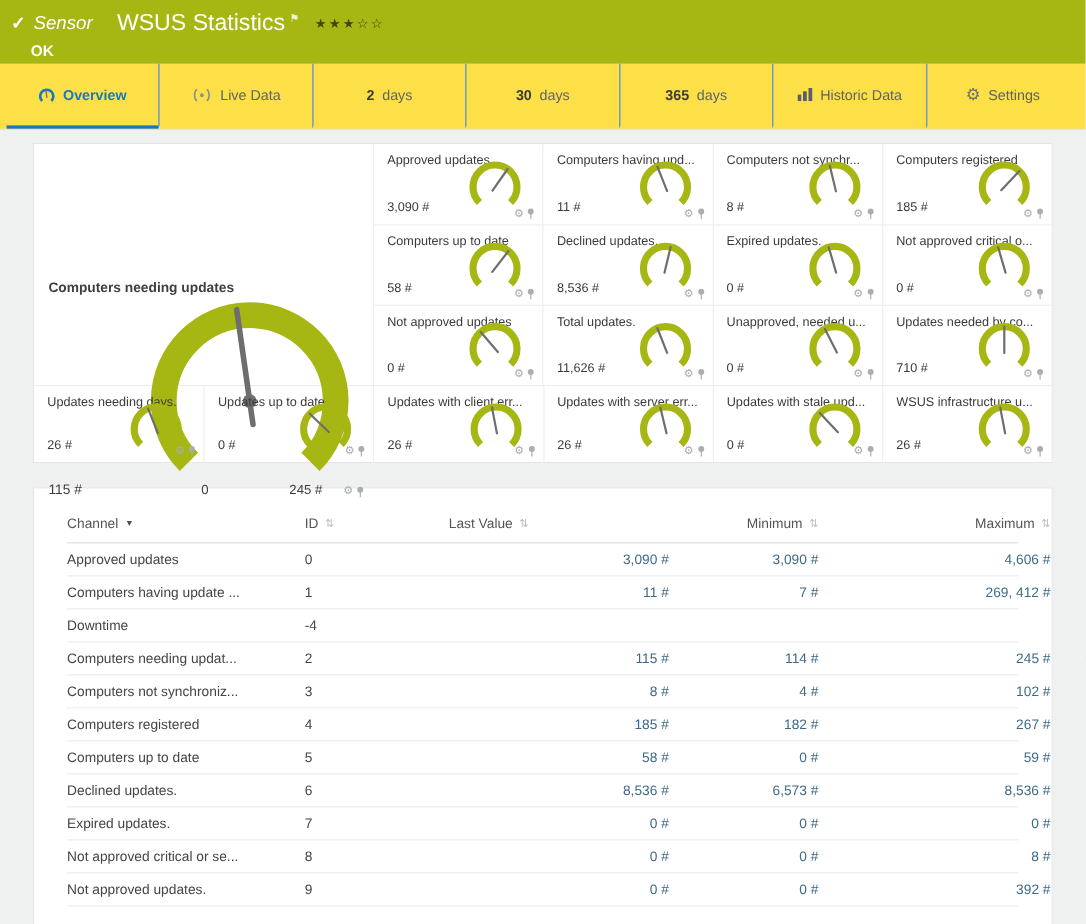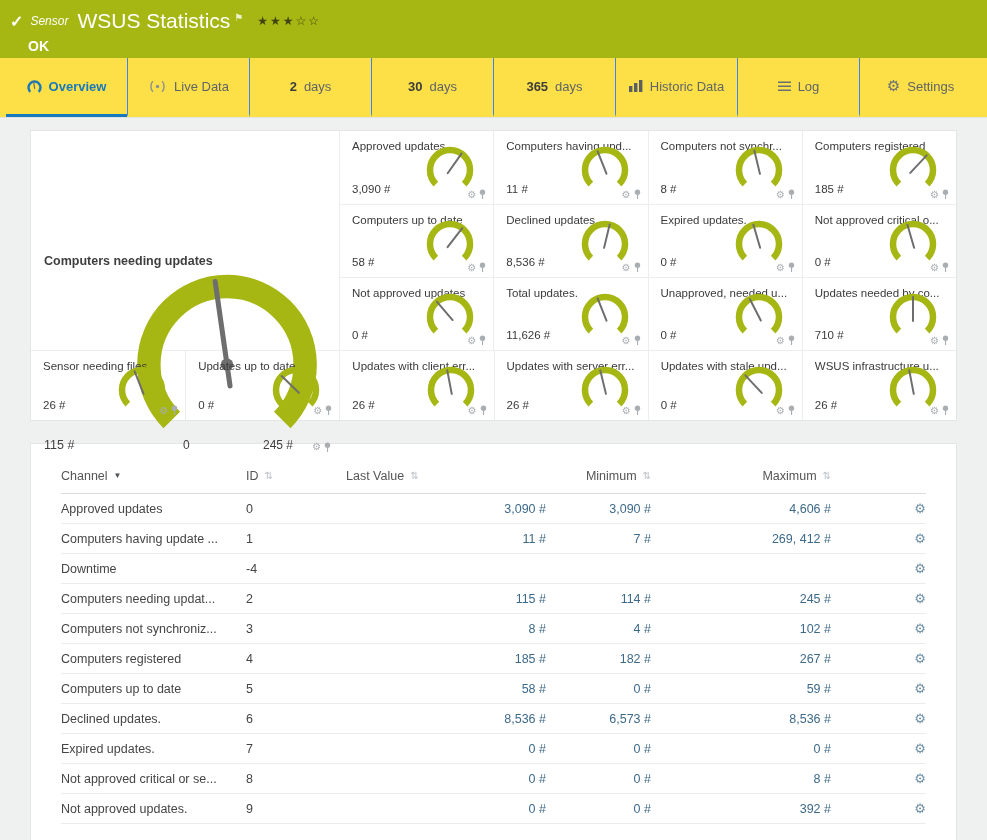--- a/index.html
+++ b/index.html
@@ -7,21 +7,21 @@
   body {
     width:987px; height:840px; overflow:hidden;
     background:#eff0f0;
     font-family:"Liberation Sans", sans-serif;
     color:#3f3f3f;
   }
   
   .topbar { height:58px; background:#a6b612; padding:9px 12px 0 10px; color:#fff; }
   .topbar-row1 { display:flex; align-items:center; }
   .check-icon { font-size:16px; font-weight:bold; margin-right:7px; }
-  .sensor-label { font-style:italic; font-size:12px; margin-right:9px; }
+  .sensor-label { font-style:italic; font-size:17px; margin-right:22px; }
   .page-title { font-size:21px; }
   .flag-icon { font-size:10px; color:#eef3cf; margin:-8px 0 0 4px; cursor:pointer; }
   .stars { font-size:12px; letter-spacing:2px; color:#3f4412; margin-left:14px; cursor:pointer; }
   .status-ok { font-size:14px; font-weight:bold; margin:5px 0 0 18px; }
   
   .tabbar { display:flex; height:60px; background:#fde047; border-bottom:1px solid #e3e3e3; padding:0 6px; }
   .tab { flex:1; display:flex; align-items:center; justify-content:center; gap:7px;
          color:#5f6468; font-size:13px; cursor:pointer; border-bottom:3px solid transparent; }
   .tab + .tab { border-left:1px solid #3b82f6; }
   .tab.active { color:#1779bd; font-weight:bold; border-bottom-color:#1779bd; }
@@ -47,21 +47,21 @@
   .bottom-row .tile + .tile { border-left:1px solid #ededed; }
   .tile { position:relative; height:73px; }
   .bottom-row .tile { height:69px; }
   .tile-label { position:absolute; top:9px; left:12px; right:6px; font-size:11.5px; color:#3a3a3a; white-space:nowrap; overflow:hidden; }
   .tile-gauge { position:absolute; top:14px; right:18px; }
   .tile-value { position:absolute; bottom:9px; left:12px; font-size:11.5px; color:#3a3a3a; }
   .tile-icons { position:absolute; bottom:4px; right:7px; display:flex; align-items:center; gap:3px; }
   .mini-gear { font-size:10px; line-height:1; color:#a9aeb3; cursor:pointer; }
   
   .card2 { padding:14px 30px 0 30px; min-height:420px; }
-  .t-header, .tr { display:grid; grid-template-columns:185px 100px 200px 105px 180px 1fr; align-items:center; }
+  .t-header, .tr { display:grid; grid-template-columns:185px 100px 200px 105px 180px 1fr; align-items:center;gap:31px; }
   .t-header { height:36px; border-bottom:1px solid #dcdcdc; color:#555; font-size:12.5px; }
   .th { display:flex; align-items:center; gap:6px; cursor:pointer; }
   .th-min, .th-max { justify-content:flex-end; }
   .sort { color:#b8bfc6; font-size:10px; }
   .sort-primary { color:#4a4f54; font-size:8px; }
   .tr { height:30px; border-bottom:1px solid #ececec; font-size:12.5px; }
   .td-channel { color:#454545; white-space:nowrap; overflow:hidden; }
   .td-id { color:#454545; }
   .td-num { text-align:right; color:#3e6a8a; }
   .td-gear { text-align:right; }
@@ -115,28 +115,20 @@
     </div>
     <div class="tab">
       <svg class="tab-ic" width="14" height="12" viewBox="0 0 14 12">
         <rect x="0" y="6" width="3.4" height="6" fill="#5a5f63"></rect>
         <rect x="5" y="3" width="3.4" height="9" fill="#5a5f63"></rect>
         <rect x="10" y="0" width="3.4" height="12" fill="#5a5f63"></rect>
       </svg>
       <span class="tab-label">Historic Data</span>
     </div>
     <div class="tab">
-      <svg class="tab-ic" width="13" height="11" viewBox="0 0 13 11">
-        <rect x="0" y="0.5" width="13" height="1.5" fill="#6a6f73"></rect>
-        <rect x="0" y="4.5" width="13" height="1.5" fill="#6a6f73"></rect>
-        <rect x="0" y="8.5" width="13" height="1.5" fill="#6a6f73"></rect>
-      </svg>
-      <span class="tab-label">Log</span>
-    </div>
-    <div class="tab">
       <span class="tab-ic tab-gear">⚙</span>
       <span class="tab-label">Settings</span>
     </div>
   </div>
 
 <div class="content">
 
   <div class="card card1">
     <div class="gauges-top">
       <div class="main-gauge-area">
@@ -361,21 +353,21 @@
               <svg class="mini-pin" width="7" height="11" viewBox="0 0 7 11">
                 <circle cx="3.5" cy="3.2" r="2.7" fill="#a9aeb3"></circle>
                 <rect x="3" y="5.4" width="1.1" height="4.6" fill="#a9aeb3"></rect>
               </svg>
             </div>
           </div>
         </div>
     </div>
     <div class="bottom-row" id="bottom-row">
         <div class="tile">
-          <div class="tile-label">Sensor needing files.</div>
+          <div class="tile-label">Updates needing days.</div>
           <div class="tile-gauge"><svg viewBox="0 0 100 86" width="50" height="43">
               <path d="M21.72 78.28 A 40 40 0 1 1 78.28 78.28" fill="none" stroke="#a6b612" stroke-width="13"></path>
               <g transform="rotate(-21.60000000000001 50 50)">
                 <line x1="50" y1="58" x2="50" y2="10" stroke="#6e6e6e" stroke-width="4" stroke-linecap="round"></line>
               </g>
             </svg></div>
           <div class="tile-value">26 #</div>
           <div class="tile-icons">
             <span class="mini-gear">⚙</span>
             <svg class="mini-pin" width="7" height="11" viewBox="0 0 7 11">

